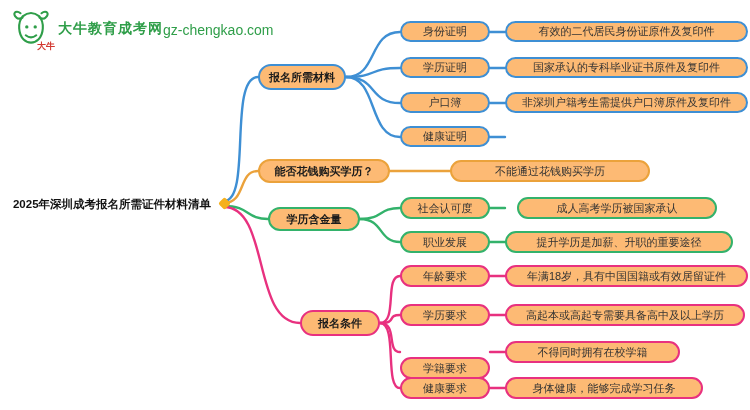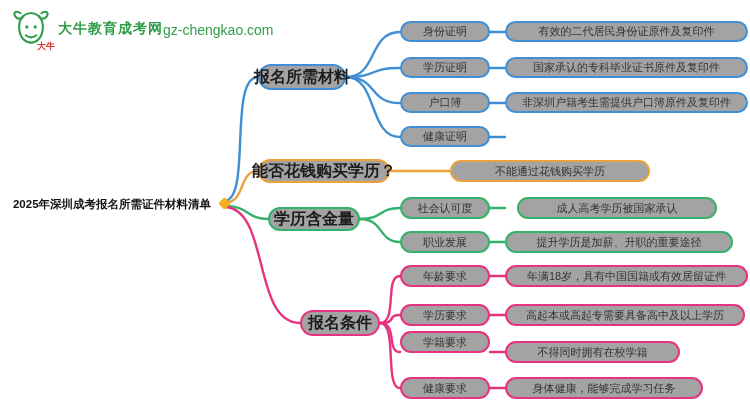--- a/index.html
+++ b/index.html
@@ -9,25 +9,25 @@
   }
   :root{
     --blue:#3e8fd4; --orange:#eba23b; --green:#33b26b; --pink:#e8317f; --brand:#2f9e49;
   }
   .stage{position:absolute;inset:0;}
   svg.wires{position:absolute;left:0;top:0;}
   svg.wires path{fill:none;stroke-width:2.4;stroke-linecap:round;}
   .wb{stroke:var(--blue);} .wo{stroke:var(--orange);} .wg{stroke:var(--green);} .wp{stroke:var(--pink);}
 
   .node{
-    position:absolute;background:#a3a3a3;border:2px solid #999;border-radius:13px;
+    position:absolute;background:#fdba74;border:2px solid #999;border-radius:13px;
     display:flex;align-items:center;justify-content:center;
     font-size:11px;color:#333;box-sizing:border-box;white-space:nowrap;padding:6px 4px;
   }
-  .branch{font-size:16px;font-weight:700;color:#1c1c1c;}
+  .branch{font-size:11px;font-weight:700;color:#1c1c1c;}
   .bb{border-color:var(--blue);} .bo{border-color:var(--orange);}
   .bg{border-color:var(--green);} .bp{border-color:var(--pink);}
 
   .root-title{
     position:absolute;left:3px;top:197px;width:218px;text-align:center;
     font-size:11.5px;font-weight:700;color:#111;white-space:nowrap;
   }
   .hub{
     position:absolute;left:220px;top:199px;width:9px;height:9px;
     background:#f5b01e;transform:rotate(45deg);border-radius:2px;
@@ -128,19 +128,19 @@
   <div class="node bg" style="left:505px;top:231px;width:228px;height:22px">提升学历是加薪、升职的重要途径</div>
 
   <div class="node branch bp" style="left:300px;top:310px;width:80px;height:26px">报名条件</div>
 
   <div class="node bp" style="left:400px;top:265px;width:90px;height:22px">年龄要求</div>
   <div class="node bp" style="left:505px;top:265px;width:243px;height:22px">年满18岁，具有中国国籍或有效居留证件</div>
 
   <div class="node bp" style="left:400px;top:304px;width:90px;height:22px">学历要求</div>
   <div class="node bp" style="left:505px;top:304px;width:240px;height:22px">高起本或高起专需要具备高中及以上学历</div>
 
-  <div class="node bp" style="left:400px;top:331px;width:90px;height:22px">学籍要求</div>
+  <div class="node bp" style="left:400px;top:357px;width:90px;height:22px">学籍要求</div>
   <div class="node bp" style="left:505px;top:341px;width:175px;height:22px">不得同时拥有在校学籍</div>
 
   <div class="node bp" style="left:400px;top:377px;width:90px;height:22px">健康要求</div>
   <div class="node bp" style="left:505px;top:377px;width:198px;height:22px">身体健康，能够完成学习任务</div>
 
 </div>
 
 </body></html>

